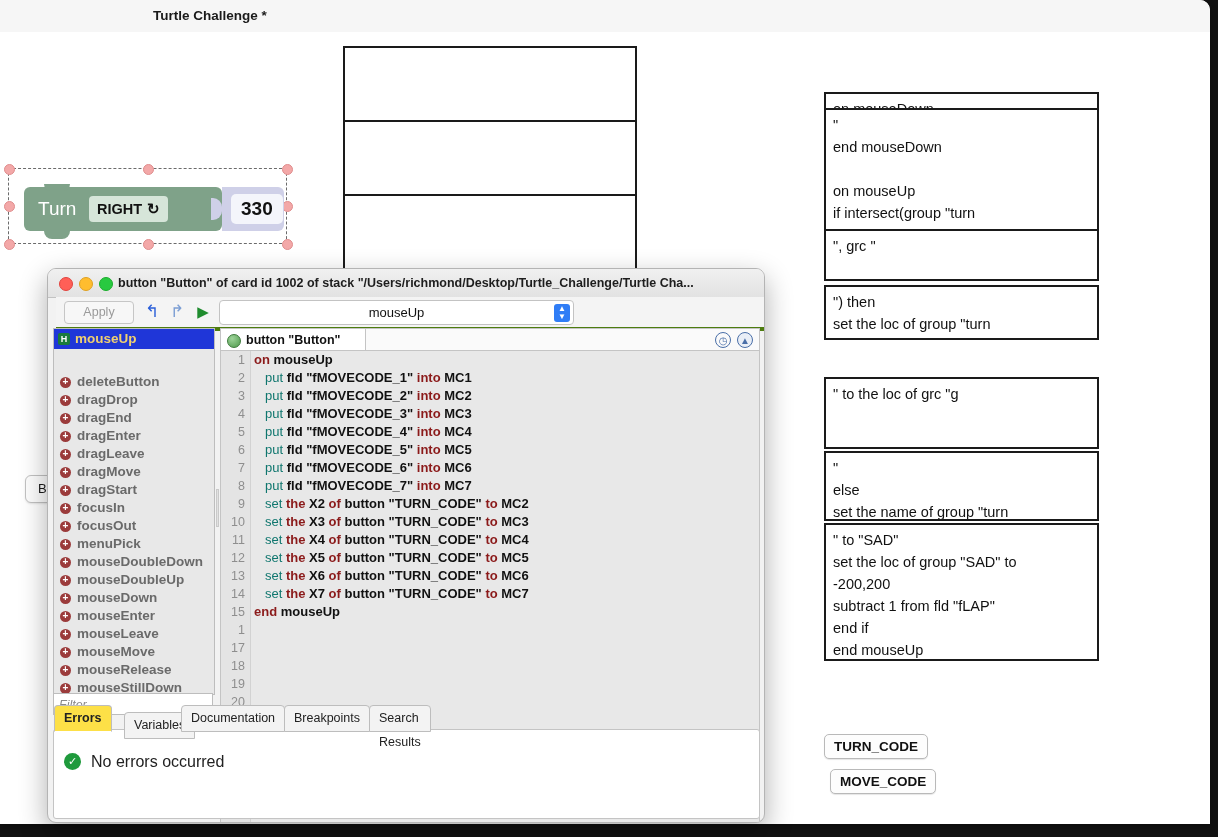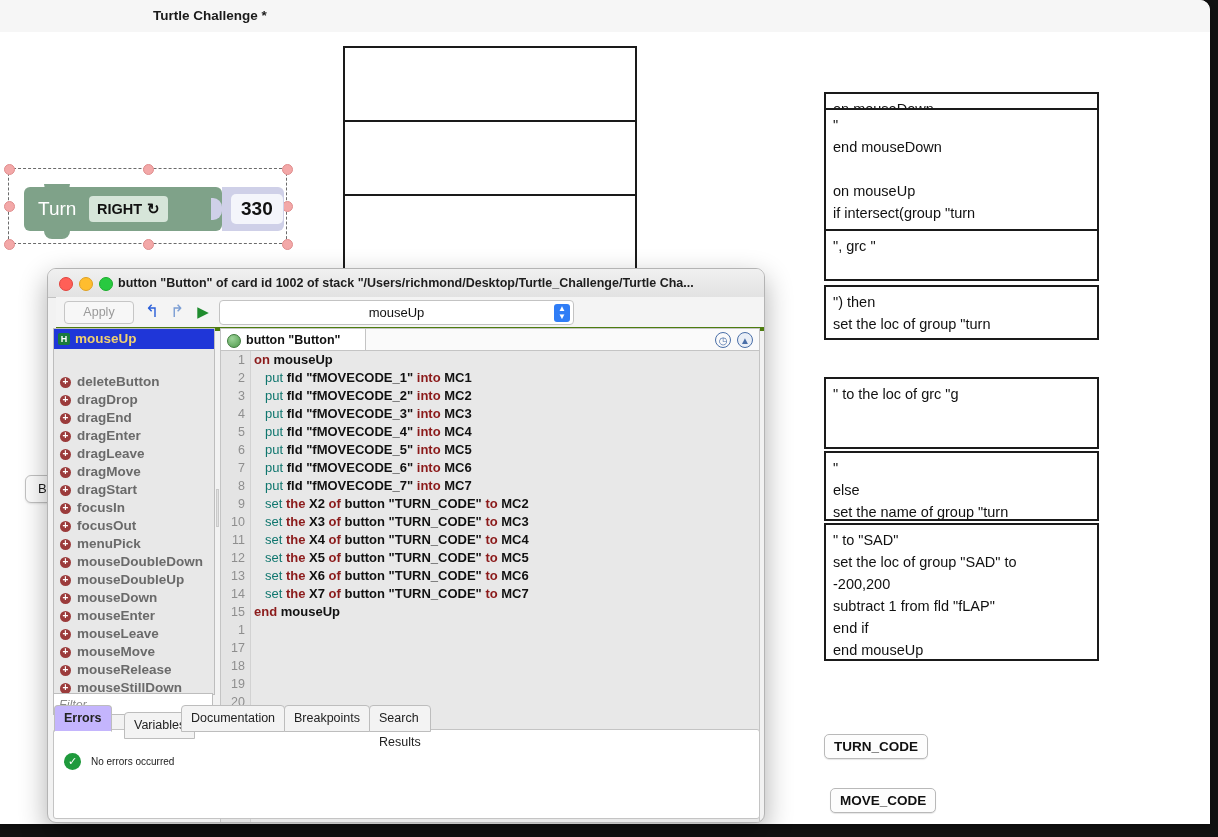--- a/index.html
+++ b/index.html
@@ -254,28 +254,28 @@
   #bottom-panel{
     position:absolute;left:5px;top:460px;width:705px;height:88px;
     background:#ffffff;border:1px solid #c4c4c4;border-radius:3px;
   }
   #bottom-tabs{position:absolute;left:0;top:-25px;height:25px;}
   .btab{
     position:absolute;top:0;height:25px;line-height:24px;
     background:#f3f3f3;border:1px solid #bdbdbd;
     border-radius:4px 4px 0 0;padding:0 9px;font-size:12.5px;color:#222;
   }
-  .btab.active{background:#c4b5fd;font-weight:bold;border-bottom-color:#ffffff;}
+  .btab.active{background:#fde047;font-weight:bold;border-bottom-color:#ffffff;}
   #errline{position:absolute;left:10px;top:22px;height:20px;}
   #errline .ok{
     position:absolute;left:0;top:1px;width:17px;height:17px;border-radius:50%;
     background:#1f9a3c;color:#fff;font-size:11px;line-height:17px;text-align:center;
   }
   #errline .txt{
-    position:absolute;left:27px;top:0;line-height:20px;font-size:10px;color:#222;
+    position:absolute;left:27px;top:0;line-height:20px;font-size:16px;color:#222;
     white-space:nowrap;
   }
 </style>
 </head>
 <body>
 
 <div id="app-window">
 
   <div id="titlebar">
     <div class="title">Turtle Challenge *</div>
@@ -327,21 +327,21 @@
 else
 set the name of group "turn</div>
     <div class="codefield" style="left:824px;top:491px;width:275px;height:138px;">" to "SAD"
 set the loc of group "SAD" to
 -200,200
 subtract 1 from fld "fLAP"
 end if
 end mouseUp</div>
 
     <div class="codebtn" style="left:824px;top:702px;">TURN_CODE</div>
-    <div class="codebtn" style="left:830px;top:737px;margin-top:19px;">MOVE_CODE</div>
+    <div class="codebtn" style="left:830px;top:737px;">MOVE_CODE</div>
 
   </div>
 </div>
 
 <div id="script-editor">
 
   <div id="se-titlebar">
     <span class="tl-dot tl-close"></span>
     <span class="tl-dot tl-min"></span>
     <span class="tl-dot tl-max"></span>

